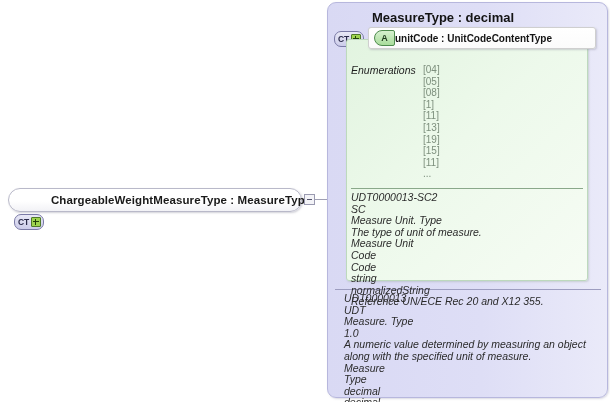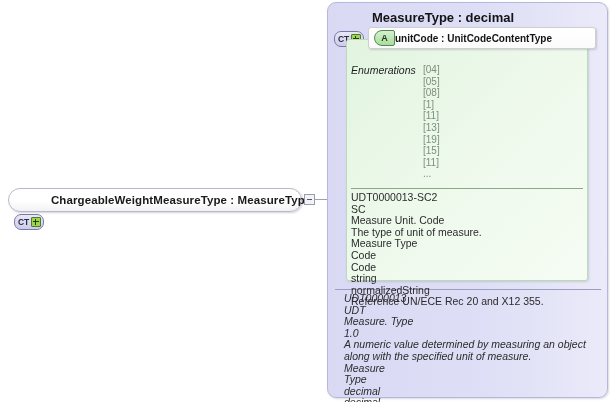--- a/index.html
+++ b/index.html
@@ -249,20 +249,21 @@
     height: 1px;
     background: #8aa88a;
   }
 
   
   #attr-annotation {
     position: absolute;
     left: 4px;
     top: 152px;
     width: 234px;
+    font-style: italic;
     font-size: 10.5px;
     line-height: 11.6px;
     color: #2b2b2b;
   }
   #attr-annotation div { white-space: nowrap; }
 </style>
 </head>
 <body>
 
 <div id="left-node">
@@ -304,23 +305,23 @@
           <div>[11]</div>
           <div>...</div>
         </div>
       </div>
 
       <div id="attr-divider"></div>
 
       <div id="attr-annotation">
         <div>UDT0000013-SC2</div>
         <div>SC</div>
-        <div>Measure Unit. Code</div>
+        <div>Measure Unit. Type</div>
         <div>The type of unit of measure.</div>
-        <div>Measure Type</div>
+        <div>Measure Unit</div>
         <div>Code</div>
         <div>Code</div>
         <div>string</div>
         <div>normalizedString</div>
         <div>Reference UN/ECE Rec 20 and X12 355.</div>
       </div>
 
     </div>
 
     <div id="attr-header">

